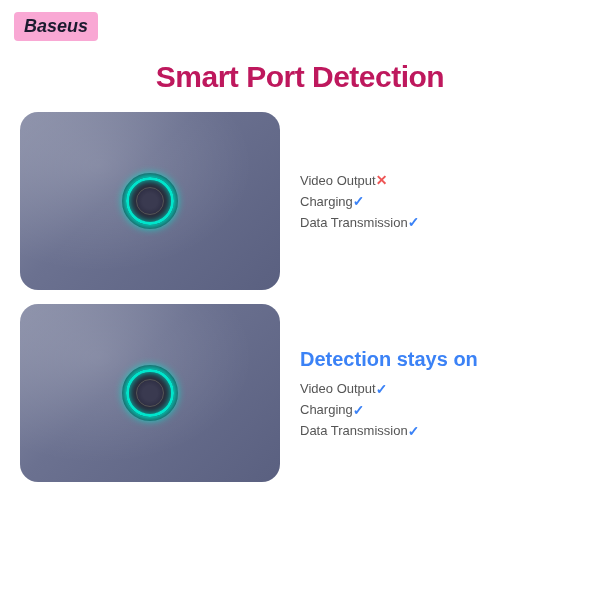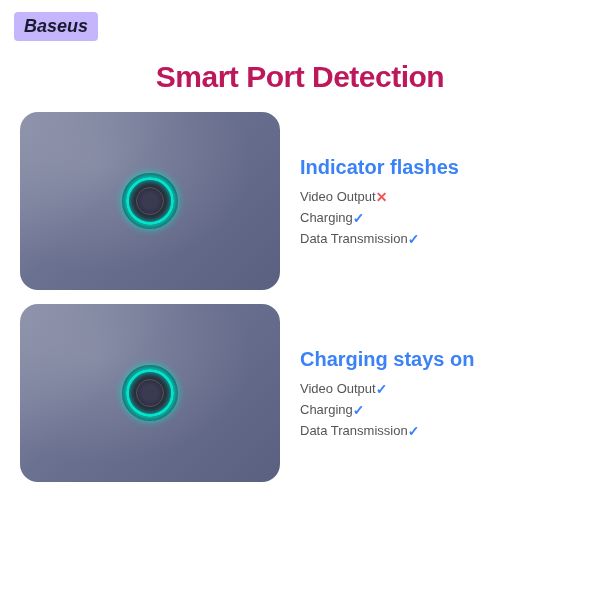--- a/index.html
+++ b/index.html
@@ -10,21 +10,21 @@
       font-family: 'Arial', sans-serif;
       overflow: hidden;
       position: relative;
     }
 
     
     .logo {
       position: absolute;
       top: 12px;
       left: 14px;
-      background: #c4b5fd;
+      background: #f9a8d4;
       padding: 4px 10px;
       border-radius: 4px;
     }
     .logo span {
       font-weight: 900;
       font-size: 18px;
       color: #1a1a2e;
       font-style: italic;
     }
 
@@ -178,21 +178,20 @@
 
     <div class="device-card">
       <div class="port">
         <div class="port-ring-outer"></div>
         <div class="port-ring-glow teal"></div>
         <div class="port-inner"></div>
       </div>
     </div>
 
     <div class="info-panel">
-      <div class="indicator-title blue">Indicator flashes</div>
       <div class="feature-list">
         <div class="feature-item">
           <span class="feature-label">Video Output</span>
           <span class="feature-icon cross">✕</span>
         </div>
         <div class="feature-item">
           <span class="feature-label">Charging</span>
           <span class="feature-icon check">✓</span>
         </div>
         <div class="feature-item">
@@ -207,21 +206,21 @@
 
     <div class="device-card">
       <div class="port">
         <div class="port-ring-outer"></div>
         <div class="port-ring-glow teal"></div>
         <div class="port-inner"></div>
       </div>
     </div>
 
     <div class="info-panel">
-      <div class="indicator-title blue">Charging stays on</div>
+      <div class="indicator-title blue">Detection stays on</div>
       <div class="feature-list">
         <div class="feature-item">
           <span class="feature-label">Video Output</span>
           <span class="feature-icon check">✓</span>
         </div>
         <div class="feature-item">
           <span class="feature-label">Charging</span>
           <span class="feature-icon check">✓</span>
         </div>
         <div class="feature-item">

